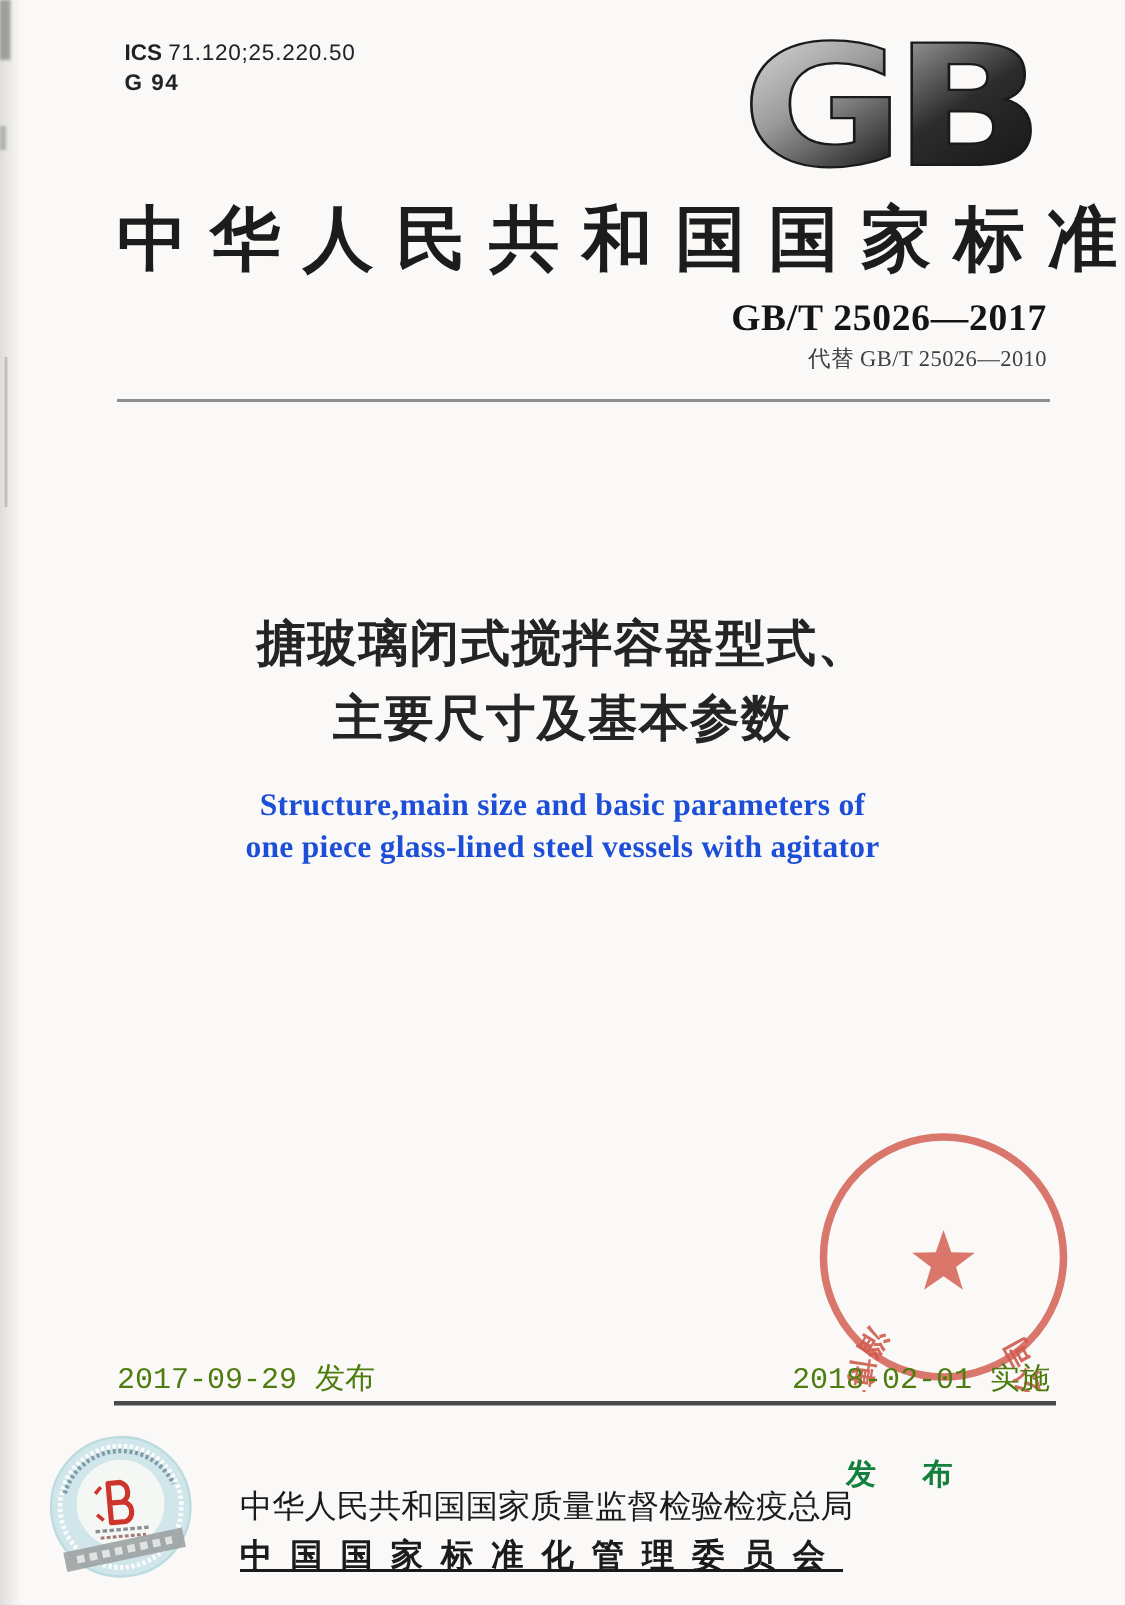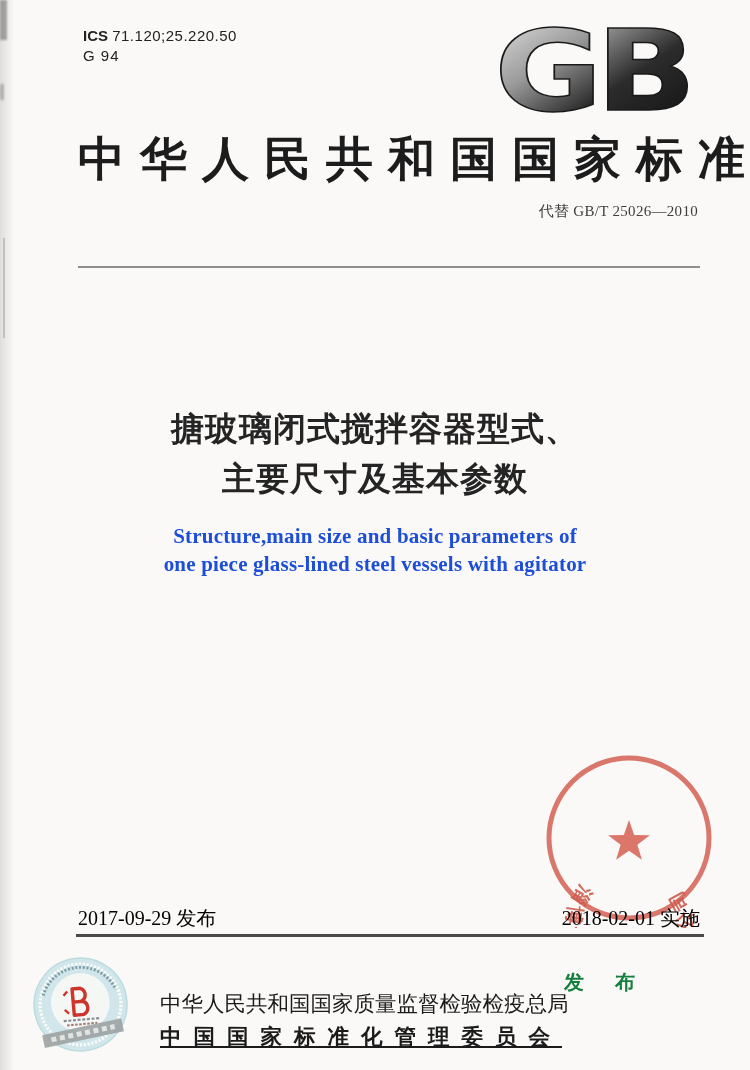--- a/index.html
+++ b/index.html
@@ -12,21 +12,21 @@
   .edge-shadow-left{position:absolute;left:0;top:0;width:14px;height:1070px;
     background:linear-gradient(90deg,rgba(60,55,50,.14),rgba(60,55,50,0));pointer-events:none;}
   .edge-mark-a{position:absolute;left:0;top:0;width:7px;height:40px;background:rgba(30,30,30,.35);filter:blur(1px);}
   .edge-mark-b{position:absolute;left:0;top:84px;width:4px;height:16px;background:rgba(30,30,30,.25);filter:blur(1px);}
   .edge-mark-c{position:absolute;left:3px;top:238px;width:2px;height:100px;background:rgba(30,30,30,.18);filter:blur(.5px);}
 
   .ics-block{position:absolute;left:83px;top:26px;font-family:"Liberation Sans",sans-serif;
     font-size:15px;line-height:20px;color:#222;}
   .ics-line .lbl{font-weight:700;}
   .ics-line .val{font-weight:500;letter-spacing:.5px;}
-  .class-code{font-weight:400;letter-spacing:1px;}
+  .class-code{font-weight:700;letter-spacing:1px;}
 
   .gb-logo{position:absolute;left:492px;top:24px;width:212px;height:92px;}
 
   .national-heading{position:absolute;left:78px;top:128px;margin:0;
     font-size:47px;font-weight:600;letter-spacing:15px;white-space:nowrap;
     color:#1c1c1c;font-family:"Liberation Serif",serif;}
 
   .std-num-block{position:absolute;right:52px;top:199px;text-align:right;}
   .std-number{font-size:25px;font-weight:700;letter-spacing:.5px;color:#141414;}
   .std-replaces{font-size:15px;color:#3e3e3e;margin-top:3px;letter-spacing:.3px;}
@@ -37,22 +37,22 @@
     font-family:"DejaVu Sans",sans-serif;font-weight:700;color:#242424;
     font-size:33px;line-height:50px;letter-spacing:1px;}
   .title-en{position:absolute;left:64px;top:522px;width:622px;text-align:center;
     font-family:"Liberation Serif",serif;font-weight:700;color:#1d4ed8;
     font-size:21px;line-height:28px;letter-spacing:.2px;}
 
   .red-seal{position:absolute;left:540px;top:752px;width:178px;height:176px;
     mix-blend-mode:multiply;opacity:.9;}
 
   .dates-row{position:absolute;left:78px;top:905px;width:622px;display:flex;
-    justify-content:space-between;font-family:Liberation Serif, serif;
-    font-size:20px;color:#000000;}
+    justify-content:space-between;font-family:Liberation Mono, monospace;
+    font-size:20px;color:#4d7c0f;}
   .rule-bottom{position:absolute;left:76px;top:934px;width:628px;height:3px;background:#4a4a4a;}
 
   .issuer-block{position:absolute;left:160px;top:953px;}
   .issuer-line1{font-size:21.5px;font-weight:400;color:#1b1b1b;letter-spacing:0;margin-top:36px;}
   .issuer-line2{font-size:21.5px;font-weight:700;color:#1b1b1b;letter-spacing:12px;margin-top:4px;white-space:nowrap;text-decoration:underline;}
   .publish-label{position:absolute;left:564px;top:969px;font-size:20px;font-weight:700;
     letter-spacing:13px;color:#15803d;white-space:nowrap;}
 
   .anti-fake-sticker{position:absolute;left:32px;top:956px;width:97px;height:97px;
     transform:rotate(-5deg);opacity:.95;}
@@ -87,20 +87,21 @@
       </defs>
       <g transform="scale(1.18,1)">
         <text x="2" y="86" font-family="DejaVu Sans, sans-serif" font-weight="bold" font-size="112" letter-spacing="-6" fill="url(#gbgrad)" stroke="#1a1a1a" stroke-width="1.5">GB</text>
       </g>
     </svg>
   </div>
 
   <h1 class="national-heading">中华人民共和国国家标准</h1>
 
   <div class="std-num-block">
+    <div class="std-number">GB/T 25026—2017</div>
     <div class="std-replaces">代替 GB/T 25026—2010</div>
   </div>
 
   <div class="rule-top"></div>
 
   <div class="title-zh">
     <div>搪玻璃闭式搅拌容器型式、</div>
     <div>主要尺寸及基本参数</div>
   </div>
 

